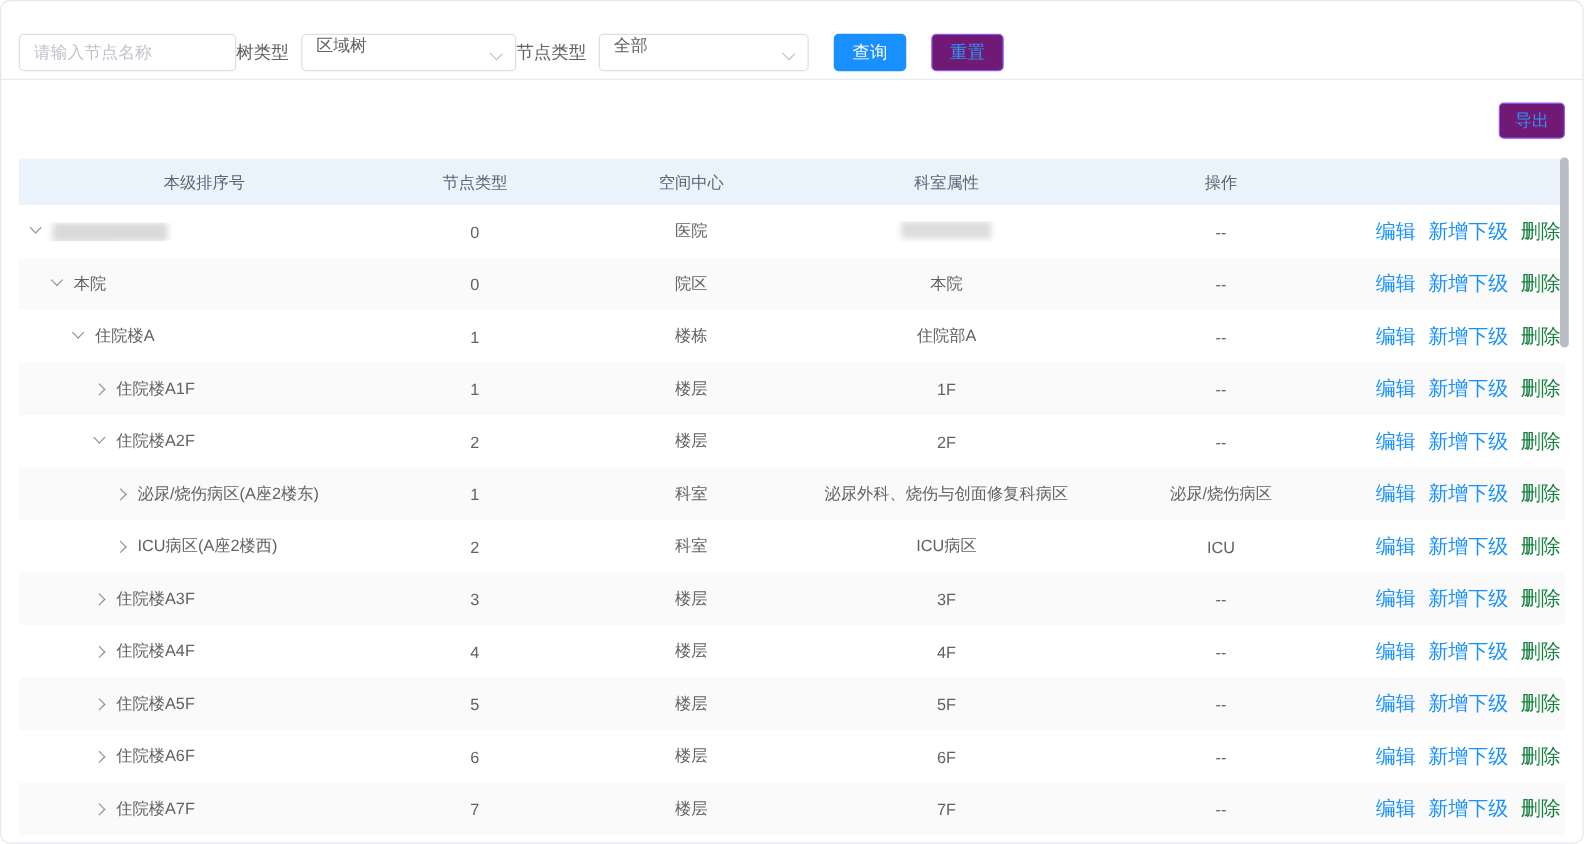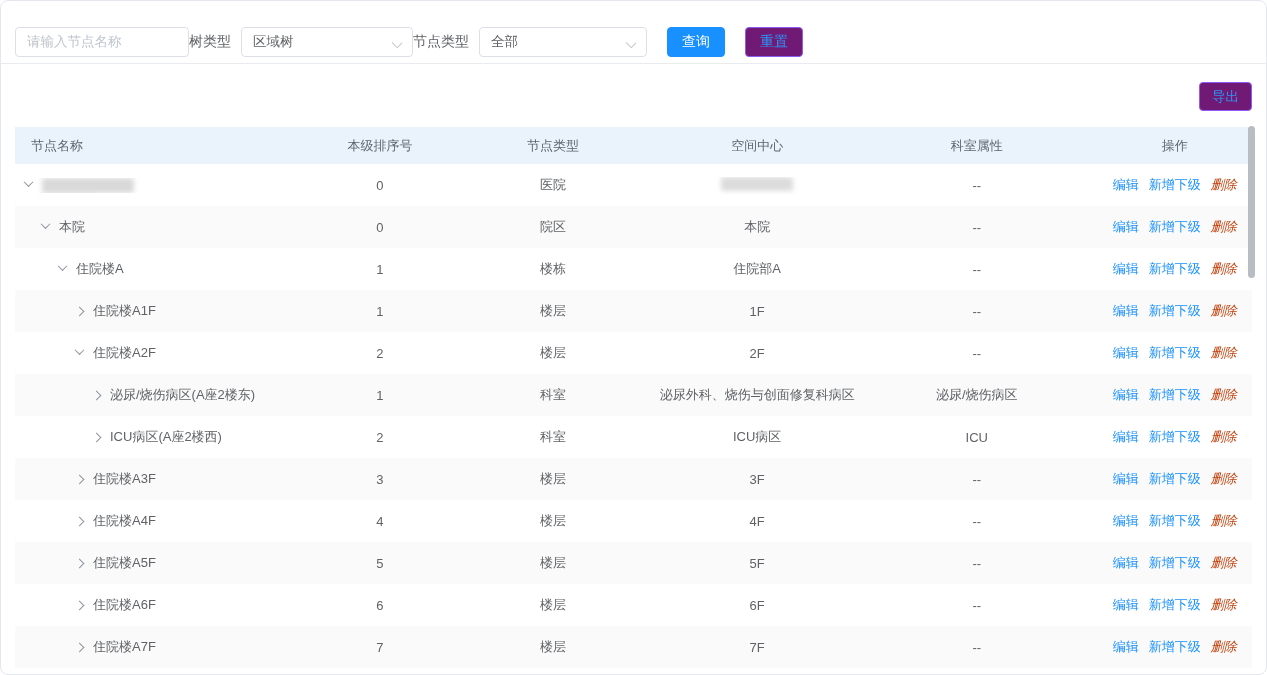--- a/index.html
+++ b/index.html
@@ -28,21 +28,21 @@
     padding: 0 11px; font-size: 13.5px; color: #606266;
     outline: none; background: #fff;
     font-family: inherit;
   }
   .text-input::placeholder { color: #bfc4cc; }
   .fl-label { font-size: 14px; color: #606266; white-space: nowrap; }
   .fl-label + .select { margin-left: 10px; }
   .select {
     position: relative; height: 30px;
     border: 1px solid #dcdfe6; border-radius: 4px;
-    background: #fff; display: flex; align-items: center;
+    background: #fff; display: flex; 
     padding: 0 26px 0 11px; font-size: 13.5px; color: #606266;
     cursor: pointer;
   }
   .select.w1 { width: 172px; }
   .select.w2 { width: 168px; }
   .sel-chevron {
     position: absolute; right: 11px; top: 11px;
     width: 8px; height: 8px;
     border-right: 1.4px solid #c0c4cc; border-bottom: 1.4px solid #c0c4cc;
     transform: rotate(45deg) scaleY(.9);
@@ -80,23 +80,23 @@
   .indent { display: inline-block; flex: none; }
   .chev {
     display: inline-block; flex: none;
     width: 7px; height: 7px;
     border-right: 1.3px solid #8d949e; border-bottom: 1.3px solid #8d949e;
     margin-right: 10px; cursor: pointer;
   }
   .chev.down  { transform: rotate(45deg) translate(-1px,-1px); margin-top: -3px; }
   .chev.right { transform: rotate(-45deg); }
   .ops { display: flex; justify-content: center; gap: 10px; }
-  .ops a { text-decoration: none; font-size: 13px; cursor: pointer; }
+  .ops a { text-decoration: none; font-size: 16px; cursor: pointer; }
   .op-blue { color: #1890ff; }
-  .op-red  { color: #c2410c; font-style: italic; }
+  .op-red  { color: #15803d; }
   
   .blur-name { position: relative; display: inline-block; width: 92px; height: 15px;
     background: #d9d9d9; border-radius: 2px; filter: blur(2.5px); }
   .blur-name::before { content:""; position:absolute; left:18px; top:-14px; width:58px; height:8px;
     background:#ededed; border-radius:2px; }
   .blur-name::after { content:""; position:absolute; left:-6px; top:17px; width:64px; height:9px;
     background:#ececec; border-radius:4px; }
   .blur-space { display: inline-block; width: 72px; height: 14px;
     background: #dcdcdc; border-radius: 2px; filter: blur(2.5px); }
   
@@ -128,21 +128,20 @@
   </div>
 
   <div class="divider"></div>
 
   <div class="export-row">
     <button class="btn btn-plain btn-export">导出</button>
   </div>
 
   <div class="table">
     <div class="tgrid thead">
-      <div class="th left">节点名称</div>
       <div class="th">本级排序号</div>
       <div class="th">节点类型</div>
       <div class="th">空间中心</div>
       <div class="th">科室属性</div>
       <div class="th">操作</div>
     </div>
     <div id="tbody">
         <div class="tgrid trow">
           <div class="td name-cell">
             <span class="indent" style="width: 0px;"></span>

